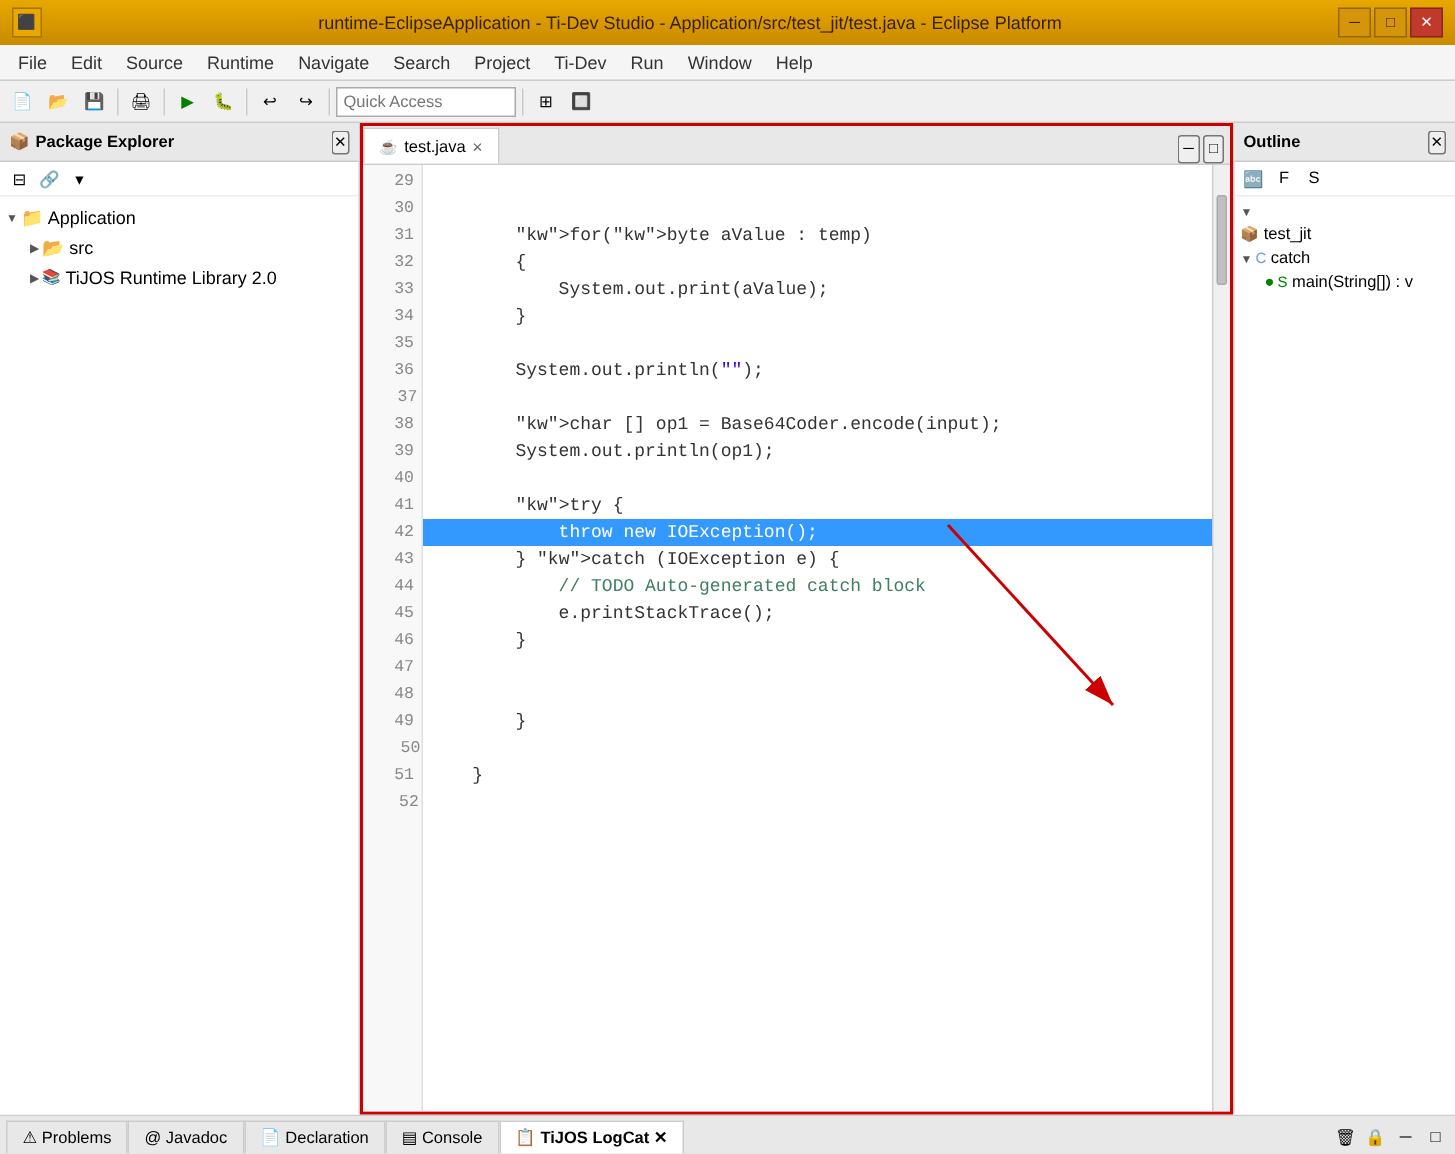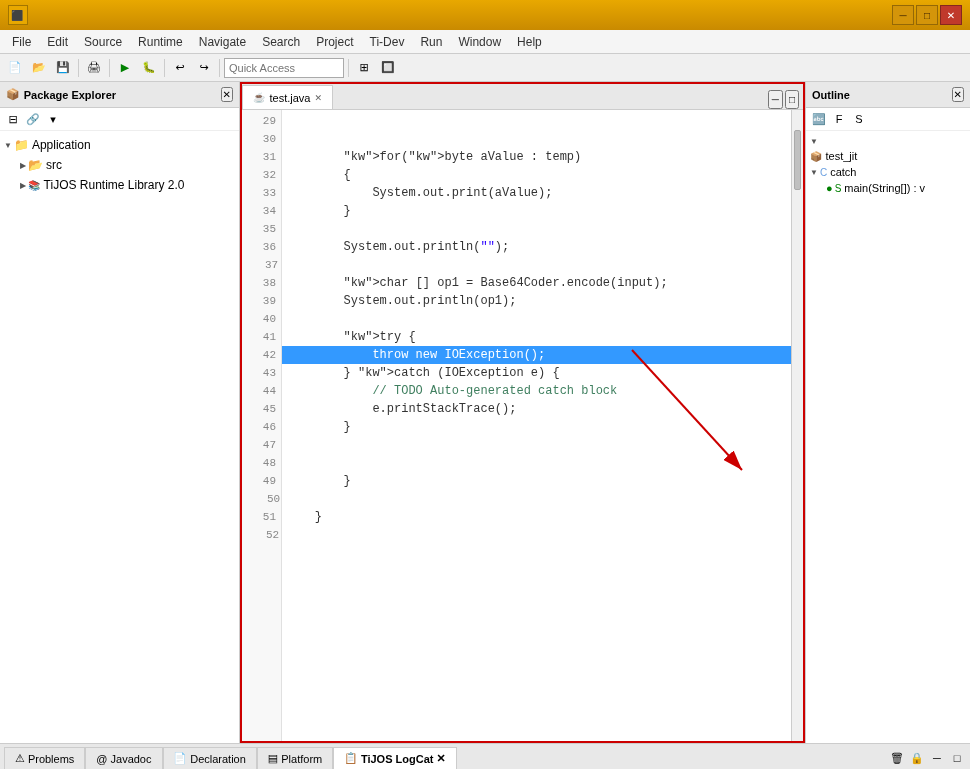--- a/index.html
+++ b/index.html
@@ -192,21 +192,21 @@
     }
     .scrollbar-thumb {
       background: #c0c0c0;
       border: 1px solid #aaa;
       margin: 2px;
       border-radius: 2px;
     }
 
     
     #outline-panel {
-      width: 165px;
+      width: 148px;
       background: white;
       border-left: 1px solid #ccc;
       display: flex;
       flex-direction: column;
       flex-shrink: 0;
     }
     .outline-tree { flex: 1; padding: 4px; font-size: 11px; }
     .outline-item { display: flex; align-items: center; padding: 2px 0; cursor: pointer; }
     .outline-icon { margin-right: 3px; font-size: 10px; }
     .outline-class { color: #6a9fe0; }
@@ -250,20 +250,21 @@
       position: absolute;
       top: 0; left: 0; right: 0; bottom: 0;
       pointer-events: none;
     }
   </style>
 </head>
 <body>
 
 <div id="titlebar">
   <div style="width:20px;height:20px;background:#e8a800;border:1px solid rgba(0,0,0,0.3);display:flex;align-items:center;justify-content:center;font-size:10px;">⬛</div>
+  <div class="title">runtime-EclipseApplication - Ti-Dev Studio - Application/src/test_jit/test.java - Eclipse Platform</div>
   <div class="win-controls">
     <div class="win-btn">─</div>
     <div class="win-btn">□</div>
     <div class="win-btn close">✕</div>
   </div>
 </div>
 
 <div id="menubar">
     <div class="menu-item">File</div>
     <div class="menu-item">Edit</div>
@@ -427,21 +428,21 @@
     <div class="bottom-tab">
       <span>@</span>
       <span>Javadoc</span>
     </div>
     <div class="bottom-tab">
       <span>📄</span>
       <span>Declaration</span>
     </div>
     <div class="bottom-tab">
       <span>▤</span>
-      <span>Platform</span>
+      <span>Console</span>
     </div>
     <div class="bottom-tab active">
       <span>📋</span>
       <span>TiJOS LogCat</span>
       <span>✕</span>
     </div>
     <div style="margin-left:auto;display:flex;gap:2px;padding:2px 4px;">
       <button class="tb-btn" style="width:18px;height:18px;">🗑</button>
       <button class="tb-btn" style="width:18px;height:18px;">🔒</button>
       <button class="tb-btn" style="width:18px;height:18px;">─</button>

